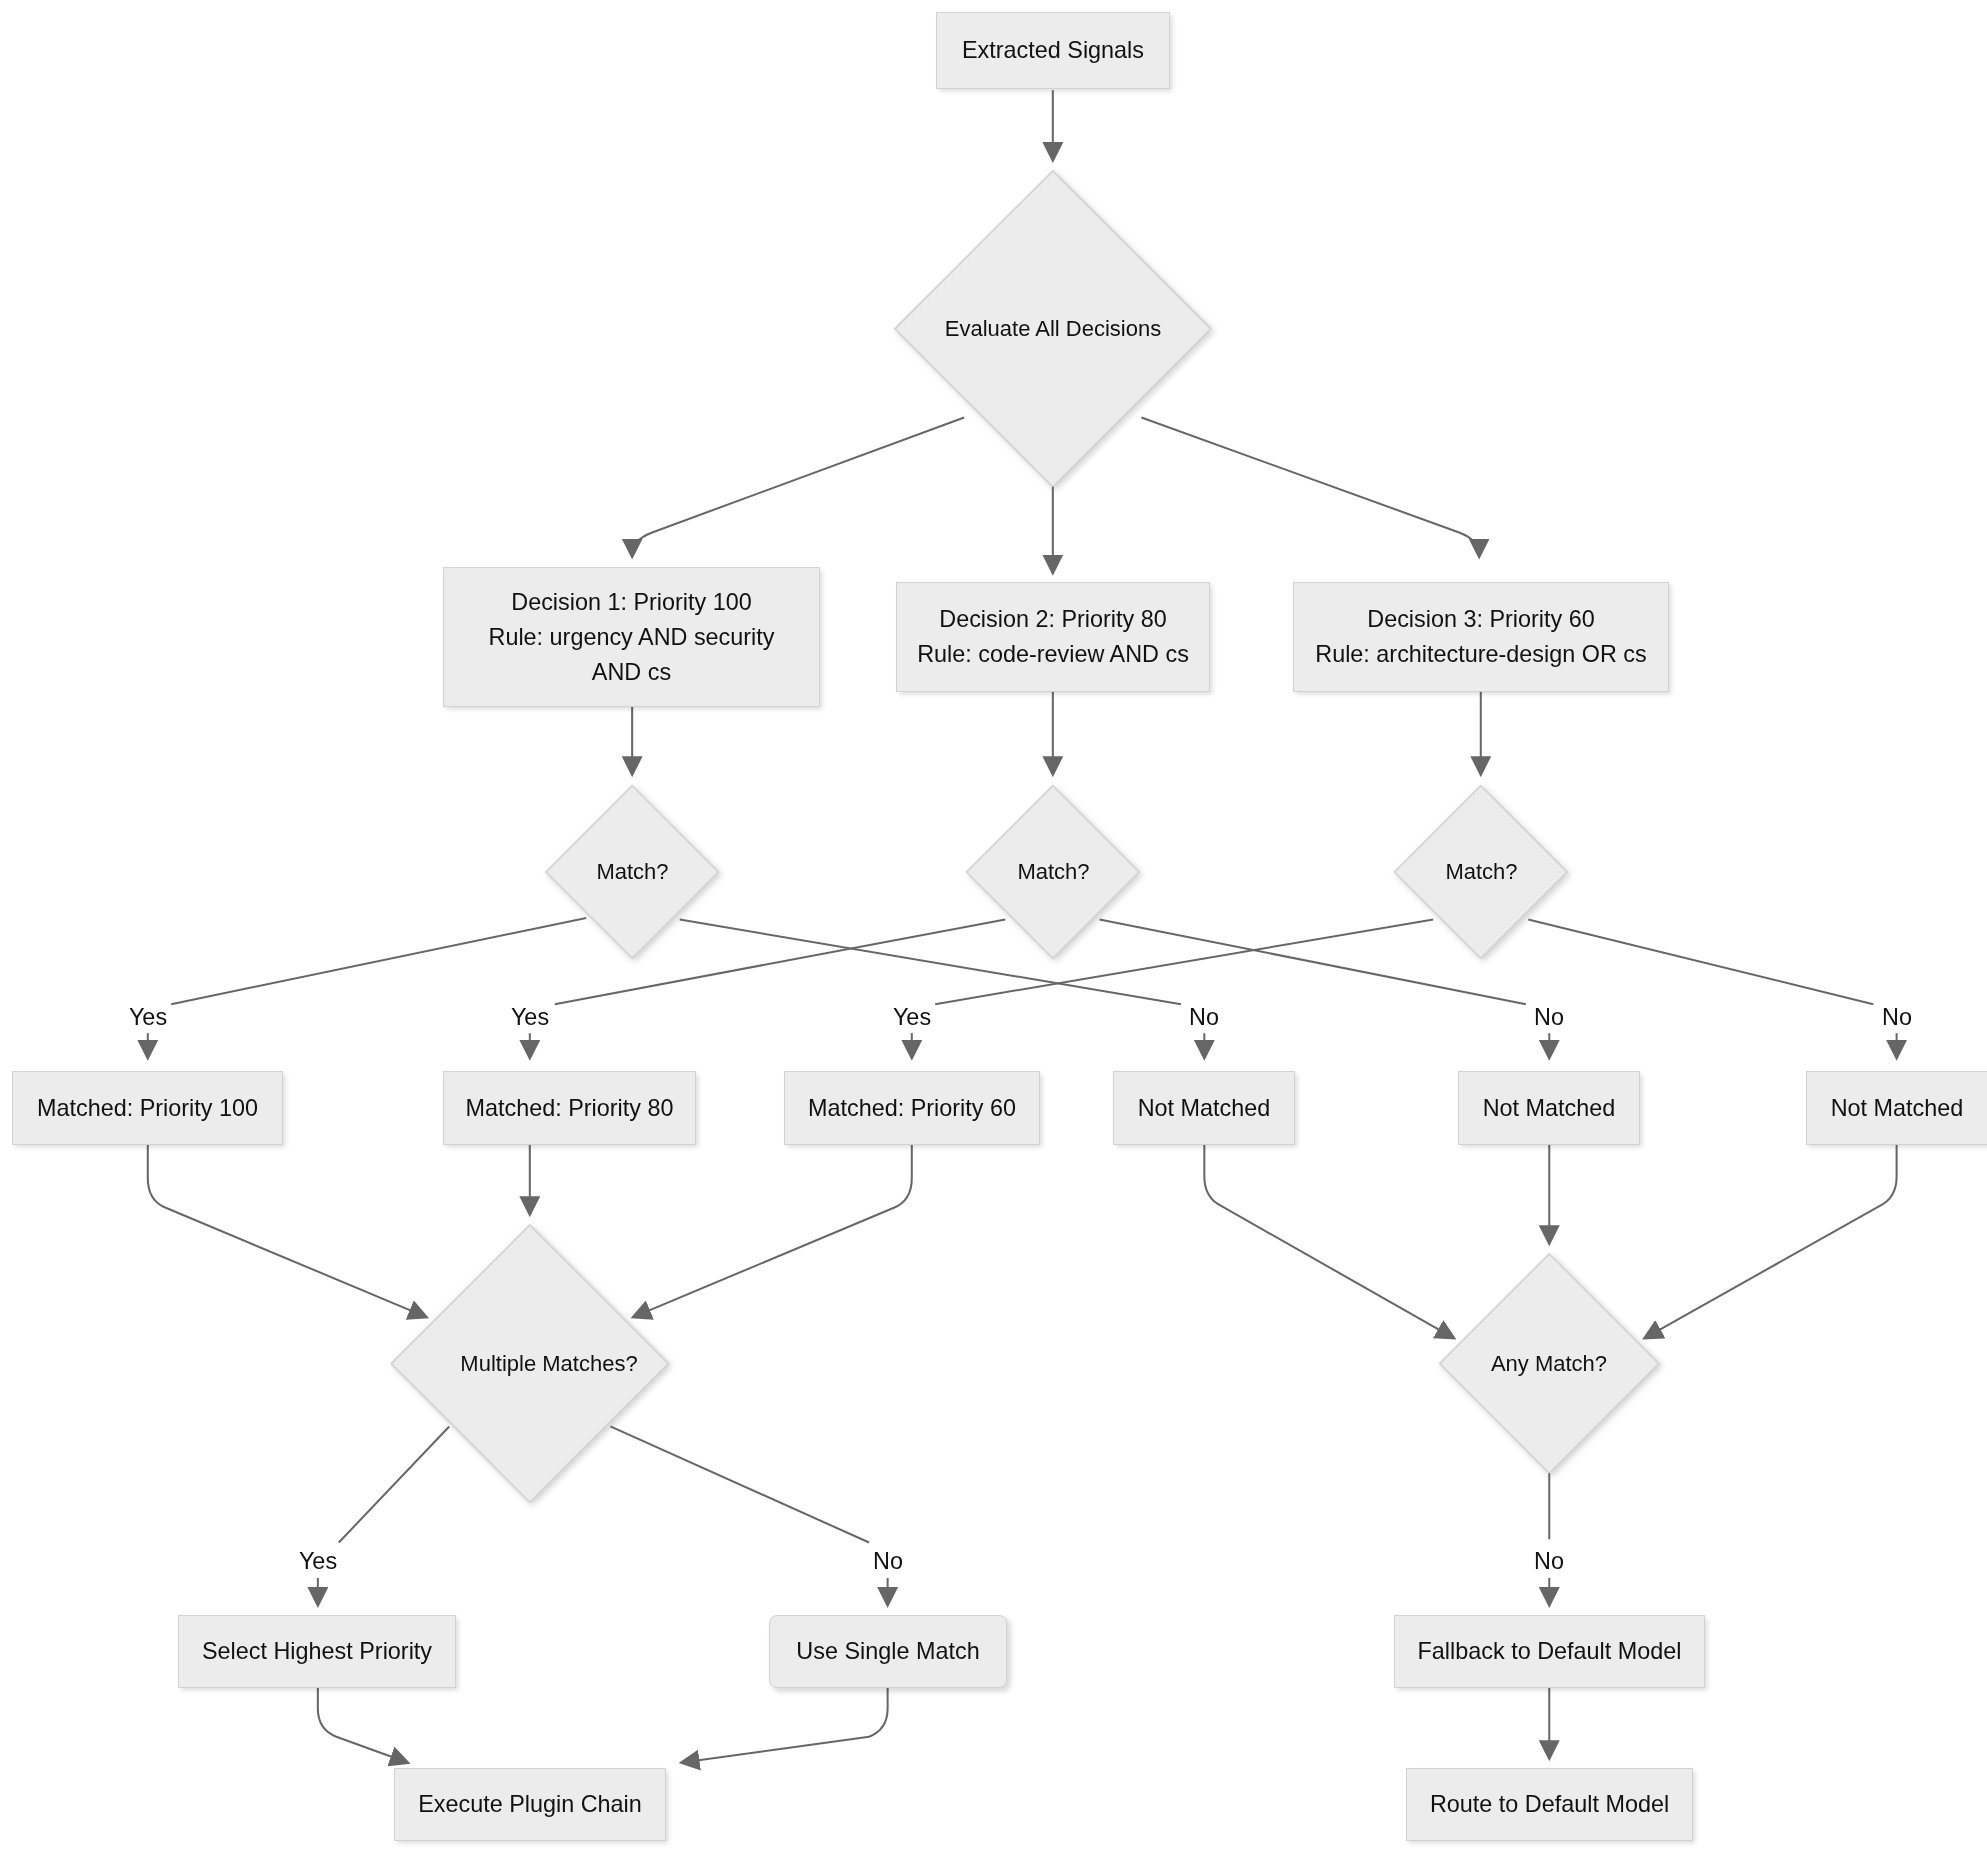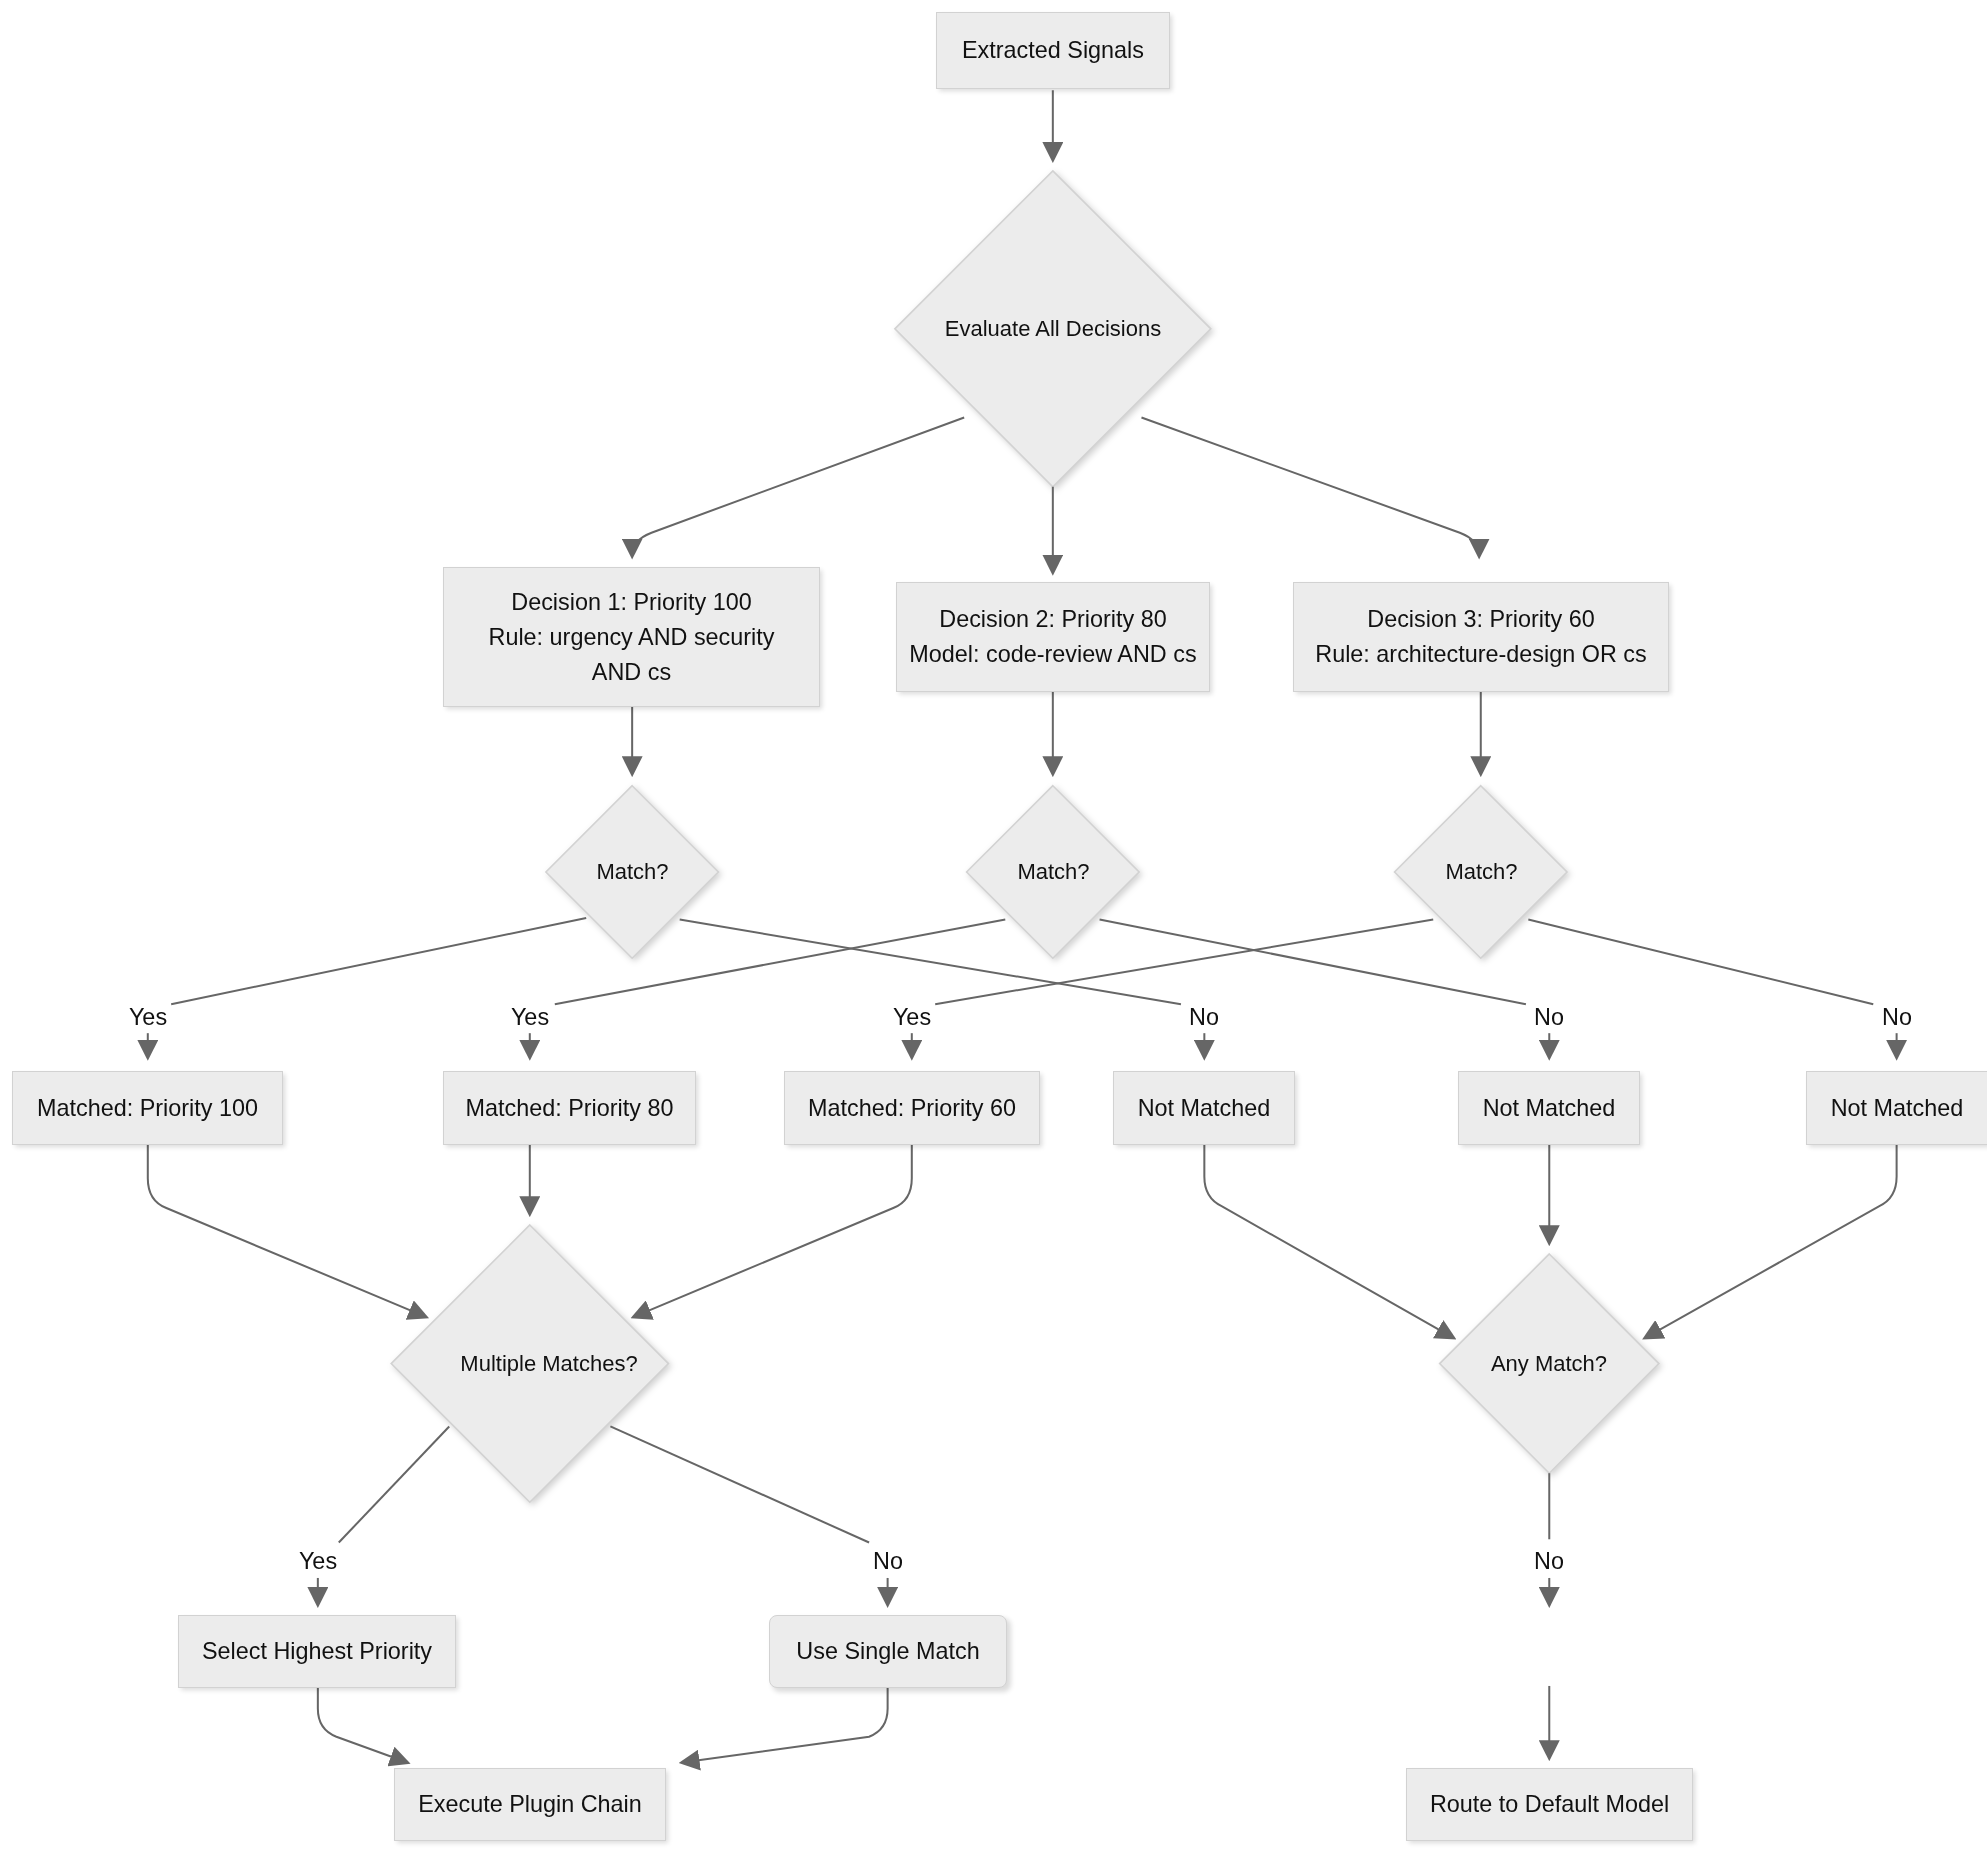--- a/index.html
+++ b/index.html
@@ -132,21 +132,21 @@
   </div>
 
   <div class="node" style="left:443px;top:567px;width:377px;height:140px;">
     <span>Decision 1: Priority 100</span>
     <span>Rule: urgency AND security</span>
     <span>AND cs</span>
   </div>
 
   <div class="node" style="left:896px;top:582px;width:314px;height:110px;">
     <span>Decision 2: Priority 80</span>
-    <span>Model: code-review AND cs</span>
+    <span>Rule: code-review AND cs</span>
   </div>
 
   <div class="node" style="left:1293px;top:582px;width:376px;height:110px;">
     <span>Decision 3: Priority 60</span>
     <span>Rule: architecture-design OR cs</span>
   </div>
 
   <div class="node" style="left:12px;top:1071px;width:271px;height:74px;">
     <span>Matched: Priority 100</span>
   </div>
@@ -167,20 +167,23 @@
   </div>
 
   <div class="node" style="left:178px;top:1615px;width:278px;height:73px;">
     <span>Select Highest Priority</span>
   </div>
   <div class="node" style="left:769px;top:1615px;width:238px;height:73px;border-radius:8px;">
     <span>Use Single Match</span>
   </div>
   <div class="node" style="left:394px;top:1768px;width:272px;height:73px;">
     <span>Execute Plugin Chain</span>
+  </div>
+  <div class="node" style="left:1394px;top:1615px;width:311px;height:73px;">
+    <span>Fallback to Default Model</span>
   </div>
   <div class="node" style="left:1406px;top:1768px;width:287px;height:73px;">
     <span>Route to Default Model</span>
   </div>
 
   <div class="dlabel" style="left:892px;top:309px;width:322px;height:40px;">Evaluate All Decisions</div>
   <div class="dlabel" style="left:546px;top:852px;width:173px;height:40px;">Match?</div>
   <div class="dlabel" style="left:967px;top:852px;width:173px;height:40px;">Match?</div>
   <div class="dlabel" style="left:1395px;top:852px;width:173px;height:40px;">Match?</div>
   <div class="dlabel" style="left:388px;top:1344px;width:322px;height:40px;">Multiple Matches?</div>

